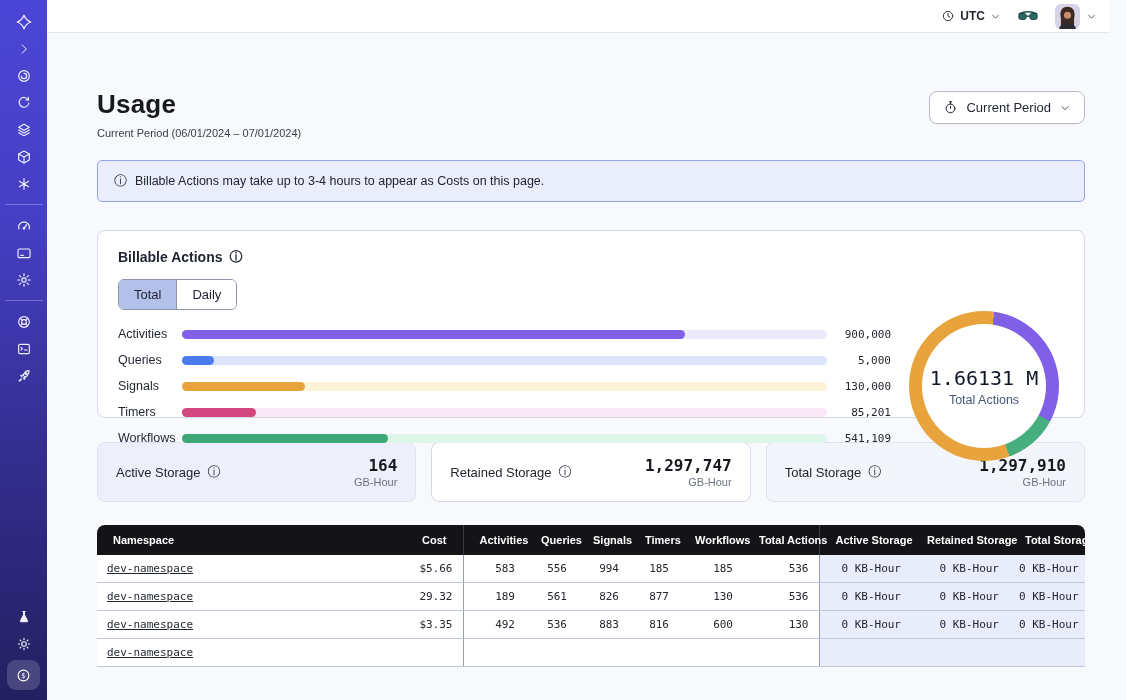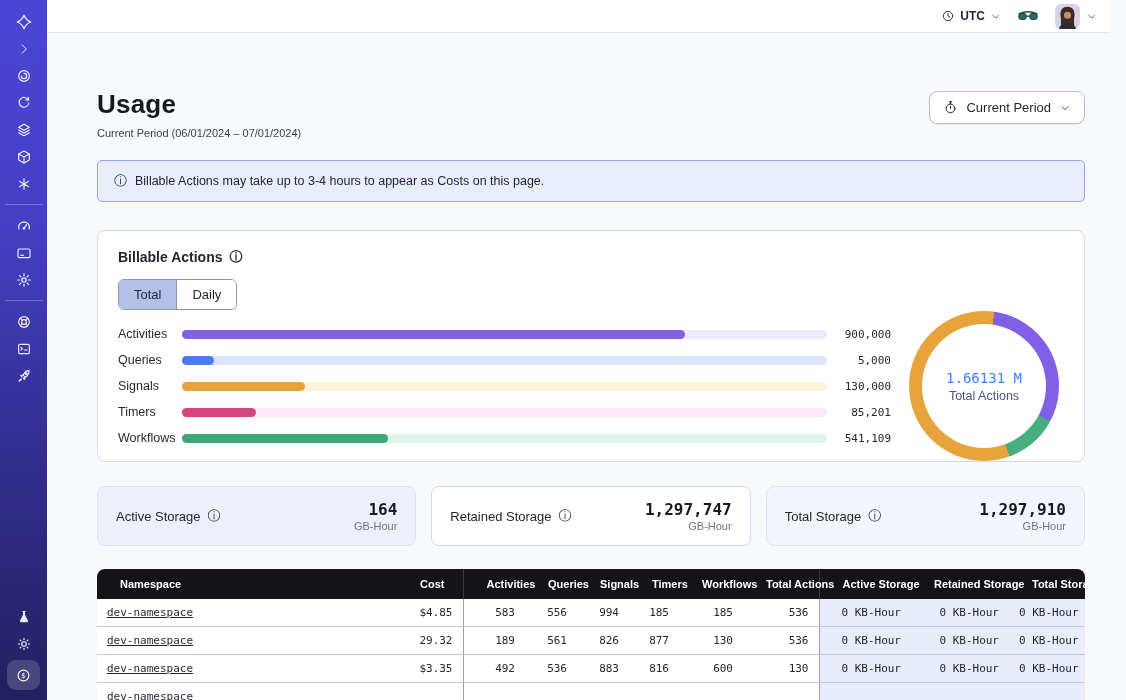--- a/index.html
+++ b/index.html
@@ -32,54 +32,54 @@
   .subtitle { margin-top:7px; font-size:11px; color:#3a3f4e; }
   .period-btn { margin-top:2px; display:flex; align-items:center; gap:8px; background:#fff; border:1px solid #b7bbc8;
     border-radius:8px; padding:8px 13px; font-size:13px; font-weight:500; color:#1f2430; cursor:pointer; box-shadow:0 1px 1px rgba(20,20,40,.04); }
   .period-btn svg { stroke:#1f2430; fill:none; stroke-width:1.6; stroke-linecap:round; }
 
   .banner { margin-top:21px; background:#e9edfc; border:1px solid #93a5ea; border-radius:5px; height:42px;
     display:flex; align-items:center; gap:8px; padding:0 16px; font-size:12.5px; color:#23262f; }
   .info-i { font-size:13px; color:#2a2f3d; font-style:normal; }
 
   
-  .card { margin-top:28px; background:#fff; border:1px solid #d6d9e4; border-radius:8px; position:relative; height:232px; padding:17px 20px; }
+  .card { margin-top:28px; background:#fff; border:1px solid #d6d9e4; border-radius:8px; position:relative; height:188px; padding:17px 20px; }
   .card-title { font-size:14px; font-weight:600; display:flex; align-items:center; gap:7px; }
   .tabs { margin-top:13px; display:inline-flex; border:1px solid #8d95aa; border-radius:6px; overflow:hidden; background:#fff; }
   .tab { border:none; background:#fff; padding:7px 15px; font-size:13px; font-family:inherit; color:#1f2430; cursor:pointer; }
   .tab.selected { background:#b3c1ea; }
   .tab + .tab { border-left:1px solid #8d95aa; }
 
   .bars { width:773px; margin-top:19px; }
   .bar-row { display:flex; align-items:center; margin-bottom:16px; height:10px; }
   .bar-label { width:64px; flex:none; font-size:12.5px; color:#1f2430; }
   .bar-track { flex:1; height:9px; border-radius:5px; position:relative; margin-right:9px; }
   .bar-fill { position:absolute; left:0; top:0; bottom:0; border-radius:5px; }
   .bar-value { width:55px; flex:none; text-align:right; font-size:11px; color:#23262f; font-family:"DejaVu Sans Mono",monospace; }
 
   .donut { position:absolute; right:25px; top:80px; width:150px; height:150px; border-radius:50%; }
   .donut-hole { position:absolute; inset:13px; background:#fff; border-radius:50%; display:flex; flex-direction:column; align-items:center; justify-content:center; gap:3px; }
-  .donut-value { font-family:"DejaVu Sans Mono",monospace; font-size:14px; color:#3b82f6; }
+  .donut-value { font-family:"DejaVu Sans Mono",monospace; font-size:20px; color:#0f172a; }
   .donut-label { font-size:12.5px; color:#4a5578; }
 
   
   .storage-row { margin-top:24px; display:flex; gap:15px; }
   .storage-card { flex:1; height:60px; border-radius:8px; display:flex; align-items:center; justify-content:space-between; padding:0 18px; border:1px solid #dfe3f0; }
   .storage-card.tint0 { background:#edf0fa; }
   .storage-card.tint1 { background:#ffffff; border-color:#d6d9e4; }
   .storage-card.tint2 { background:#f3f5fd; }
   .storage-label { font-size:13px; color:#23262f; display:flex; align-items:center; gap:7px; }
   .storage-right { text-align:right; }
   .storage-value { font-family:"DejaVu Sans Mono",monospace; font-size:16px; font-weight:700; color:#17191f; }
   .storage-unit { font-size:11px; color:#6d7382; margin-top:1px;margin-left:48px; }
 
   
   .table-wrap { margin-top:23px; border-radius:8px 8px 0 0; overflow:hidden; }
   table { width:100%; border-collapse:collapse; table-layout:fixed; background:#fff; }
-  thead th { background:#141418; color:#fff; font-size:11px; font-weight:600; padding:9px 23px; text-align:right; white-space:nowrap; }
+  thead th { background:#141418; color:#fff; font-size:11px; font-weight:600; padding:9px 16px; text-align:right; white-space:nowrap; }
   thead th:first-child { text-align:left; }
   tbody td { font-family:"DejaVu Sans Mono",monospace; font-size:11px; color:#23262f; padding:7px 10px; text-align:right;
     border-bottom:1px solid #bfc6dd; white-space:nowrap; background:#fff; }
   tbody td:first-child { text-align:left; }
   tbody td.sep { border-left:1.5px solid #979eb4; }
   thead th.sep { border-left:1px solid #3a3a42; }
   tbody td.storage { background:#e8ecfb; }
   .ns-link { color:#1f2430; text-decoration:underline; cursor:pointer; }
 </style>
 </head>
@@ -358,21 +358,21 @@
             <th>Workflows</th>
             <th>Total Actions</th>
             <th class="sep">Active Storage</th>
             <th>Retained Storage</th>
             <th>Total Storage</th>
           </tr>
         </thead>
       <tbody id="tbody">
           <tr>
             <td class="mono"><a class="ns-link">dev-namespace</a></td>
-            <td>$4.85</td>
+            <td>$5.66</td>
             <td class="sep">583</td>
             <td>556</td>
             <td>994</td>
             <td>185</td>
             <td>185</td>
             <td>536</td>
             <td class="sep storage">0 KB-Hour</td>
             <td class="storage">0 KB-Hour</td>
             <td class="storage">0 KB-Hour</td>
           </tr>

